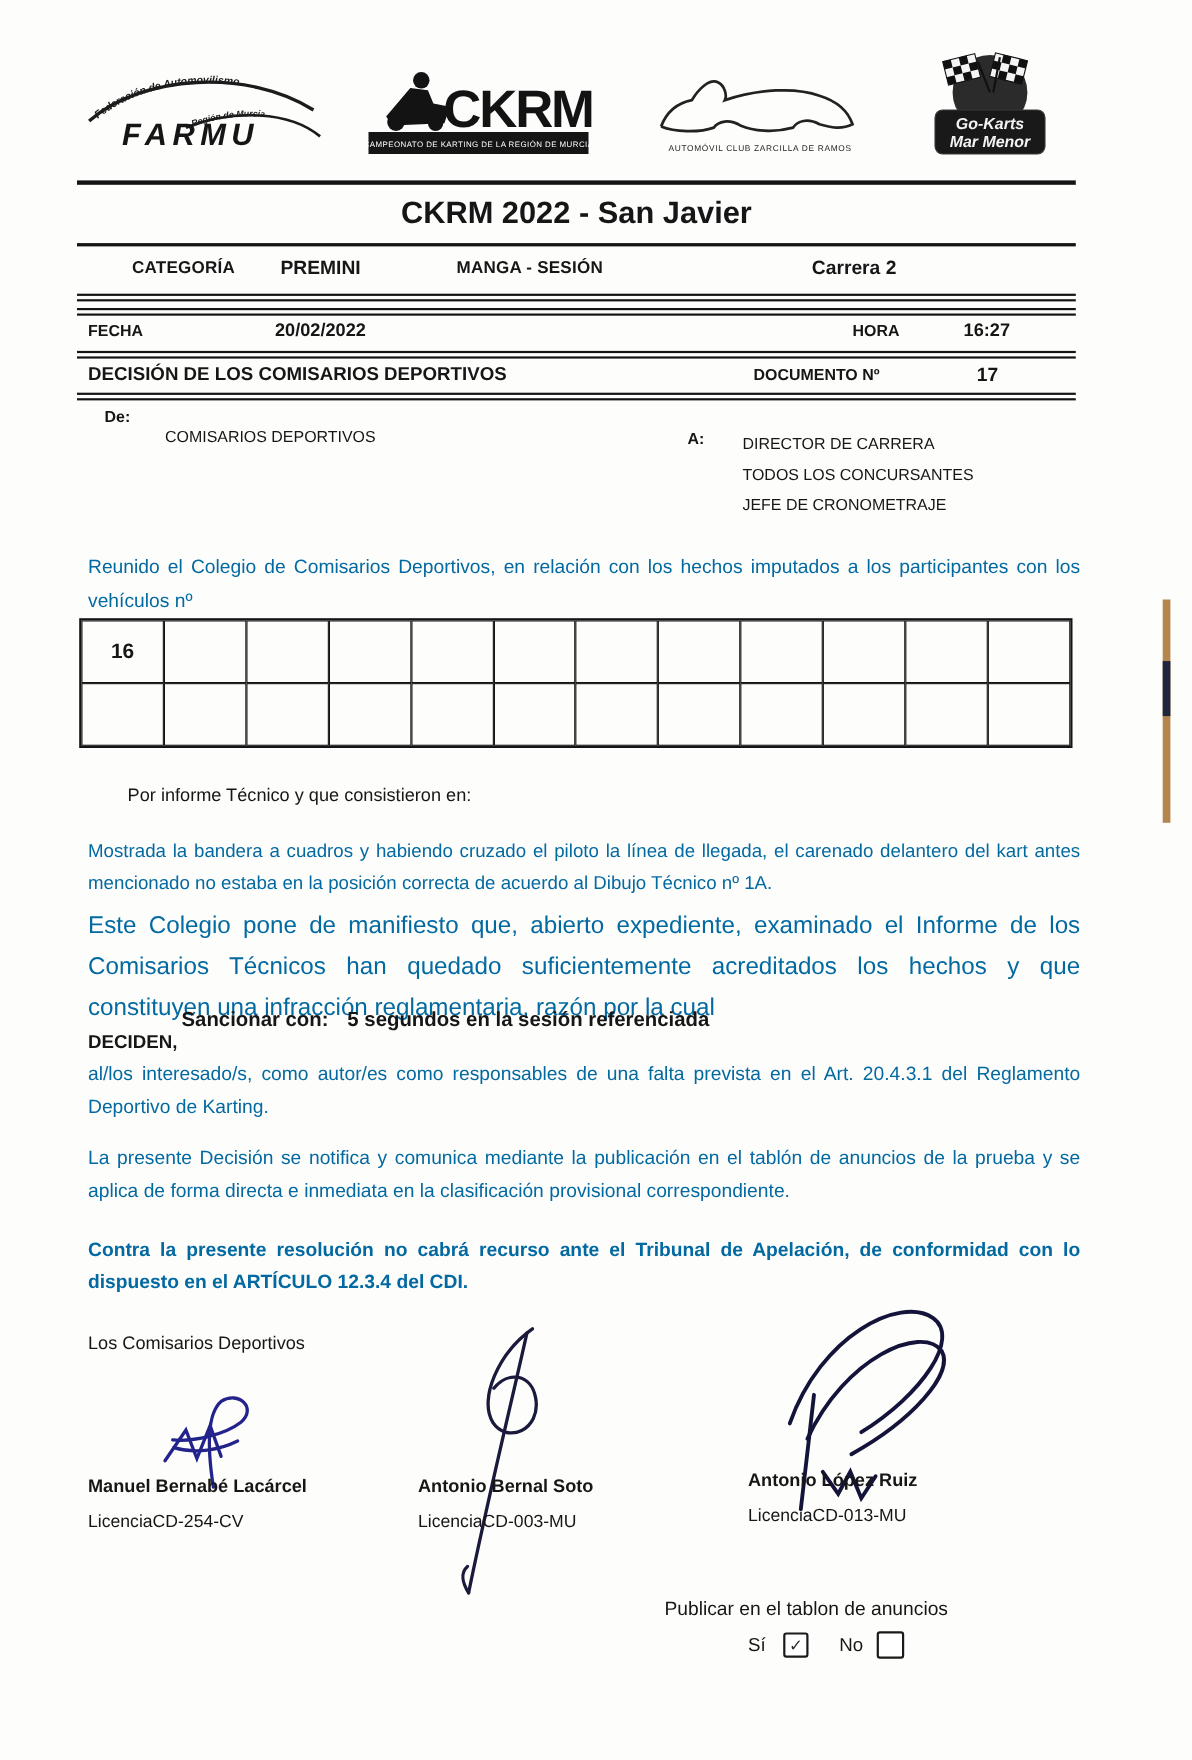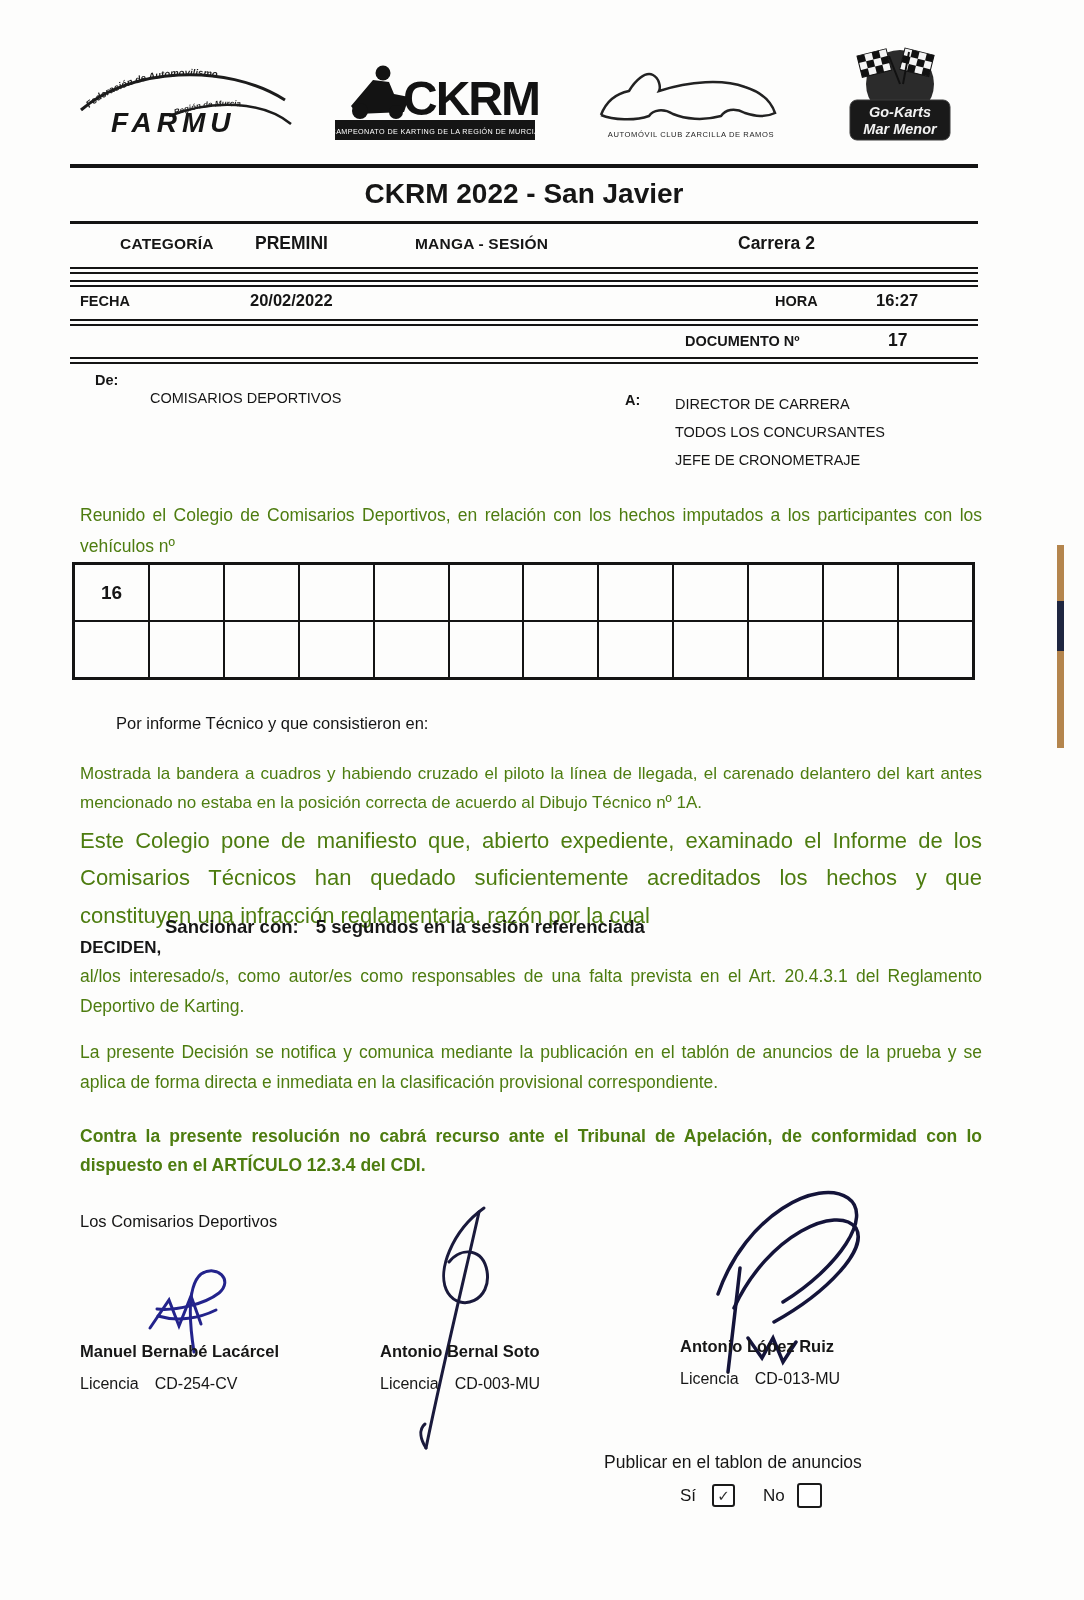--- a/index.html
+++ b/index.html
@@ -6,21 +6,21 @@
   html,body { background:#e8e8e8; }
   .page {
     position:relative; width:1084px; height:1600px; margin:0 auto;
     background:#fdfdfc; color:#161616; overflow:hidden;
     font-family:"Liberation Sans","DejaVu Sans",sans-serif;
   }
   .abs { position:absolute; }
   .b   { font-weight:bold; }
   .rule  { position:absolute; background:#141414; }
   .dbl   { position:absolute; height:7px; border-top:2.5px solid #141414; border-bottom:2px solid #141414; }
-  .para  { position:absolute; text-align:justify; color:#4d7c0f; }
+  .para  { position:absolute; text-align:justify; color:#0369a1; }
   .cell-label { letter-spacing:.2px; }
   
   .vgrid {
     position:absolute; left:72px; top:562px; width:903px;
     display:grid; grid-template-columns:repeat(12,1fr); grid-auto-rows:57px;
     border:2.5px solid #141414;
   }
   .vcell {
     border:1.5px solid #141414; display:flex; align-items:center; justify-content:center;
     font-weight:bold; font-size:19px;
@@ -31,21 +31,21 @@
   svg.sig { position:absolute; overflow:visible; }
   
   .chk {
     position:absolute; width:23px; height:23px; border:2.5px solid #1a1a1a; border-radius:3px;
     display:flex; align-items:center; justify-content:center; font-size:15px; color:#2e2e2e;
     background:#fff;
   }
   
   .artifact-tan  { position:absolute; background:#b4854d; }
   .artifact-navy { position:absolute; background:#1f2640; }
-  .lic-row { display:flex; gap:16px; }
+  .lic-row { display:flex; }
 </style>
 </head>
 <body>
 
 <div class="page">
 
   <svg class="abs" style="left:75px; top:58px;" width="222" height="80" viewBox="0 0 222 80">
     <defs>
       <path id="farmuArc1" d="M14,50 C60,12 142,6 206,40"></path>
       <path id="farmuArc2" d="M100,57 C140,43 186,45 214,64"></path>
@@ -119,20 +119,21 @@
   <div class="dbl" style="left:70px; top:267px; width:908px;"></div>
   <div class="dbl" style="left:70px; top:280px; width:908px;"></div>
 
   <div class="abs b" style="left:80px; top:293px; font-size:14.5px;">FECHA</div>
   <div class="abs b" style="left:250px; top:291px; font-size:16.5px;">20/02/2022</div>
   <div class="abs b" style="left:775px; top:293px; font-size:14.5px;">HORA</div>
   <div class="abs b" style="left:876px; top:291px; font-size:16.5px;">16:27</div>
 
   <div class="dbl" style="left:70px; top:319px; width:908px;"></div>
 
+  <div class="abs b" style="left:80px; top:330px; font-size:17px;">DECISIÓN DE LOS COMISARIOS DEPORTIVOS</div>
   <div class="abs b" style="left:685px; top:333px; font-size:14.5px;">DOCUMENTO Nº</div>
   <div class="abs b" style="left:888px; top:330px; font-size:17.5px;">17</div>
 
   <div class="dbl" style="left:70px; top:357px; width:908px;"></div>
 
   <div class="abs" style="left:95px; top:372px; font-size:14.5px; font-weight:600;">De:</div>
   <div class="abs" style="left:150px; top:390px; font-size:14.5px;">COMISARIOS DEPORTIVOS</div>
   <div class="abs" style="left:625px; top:392px; font-size:14.5px; font-weight:600;">A:</div>
   <div class="abs to-list" style="left:675px; top:390px; font-size:14.5px;">
     <div>DIRECTOR DE CARRERA</div>

